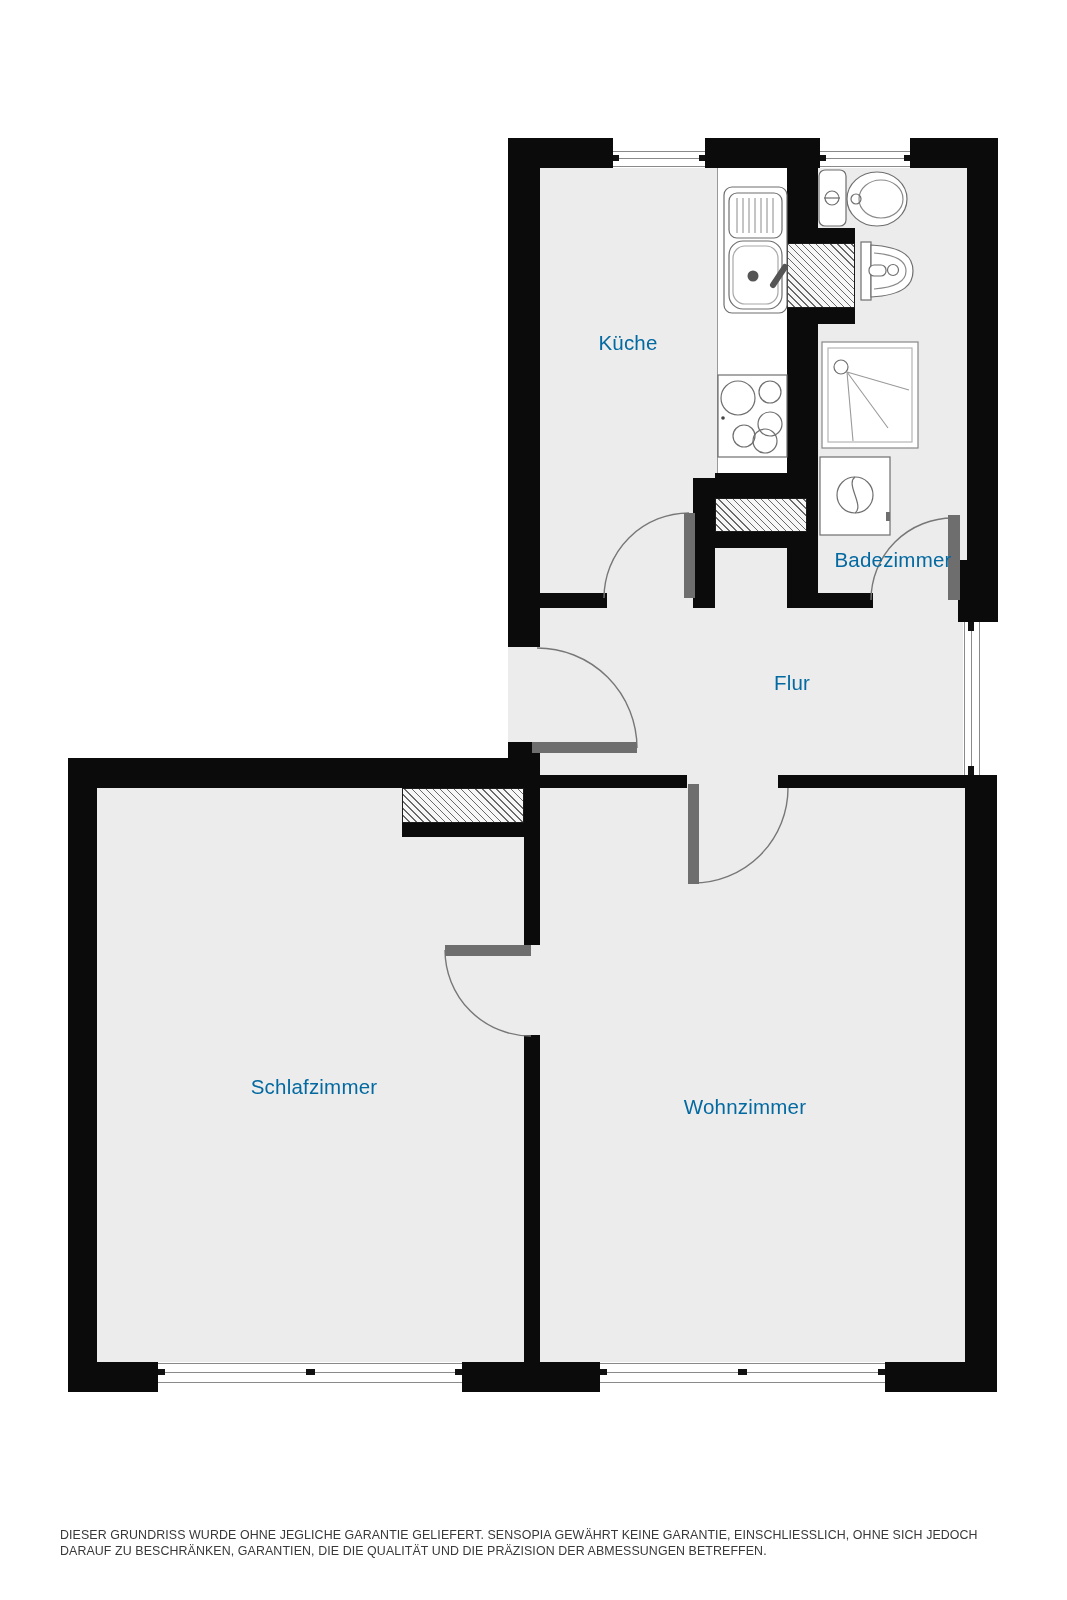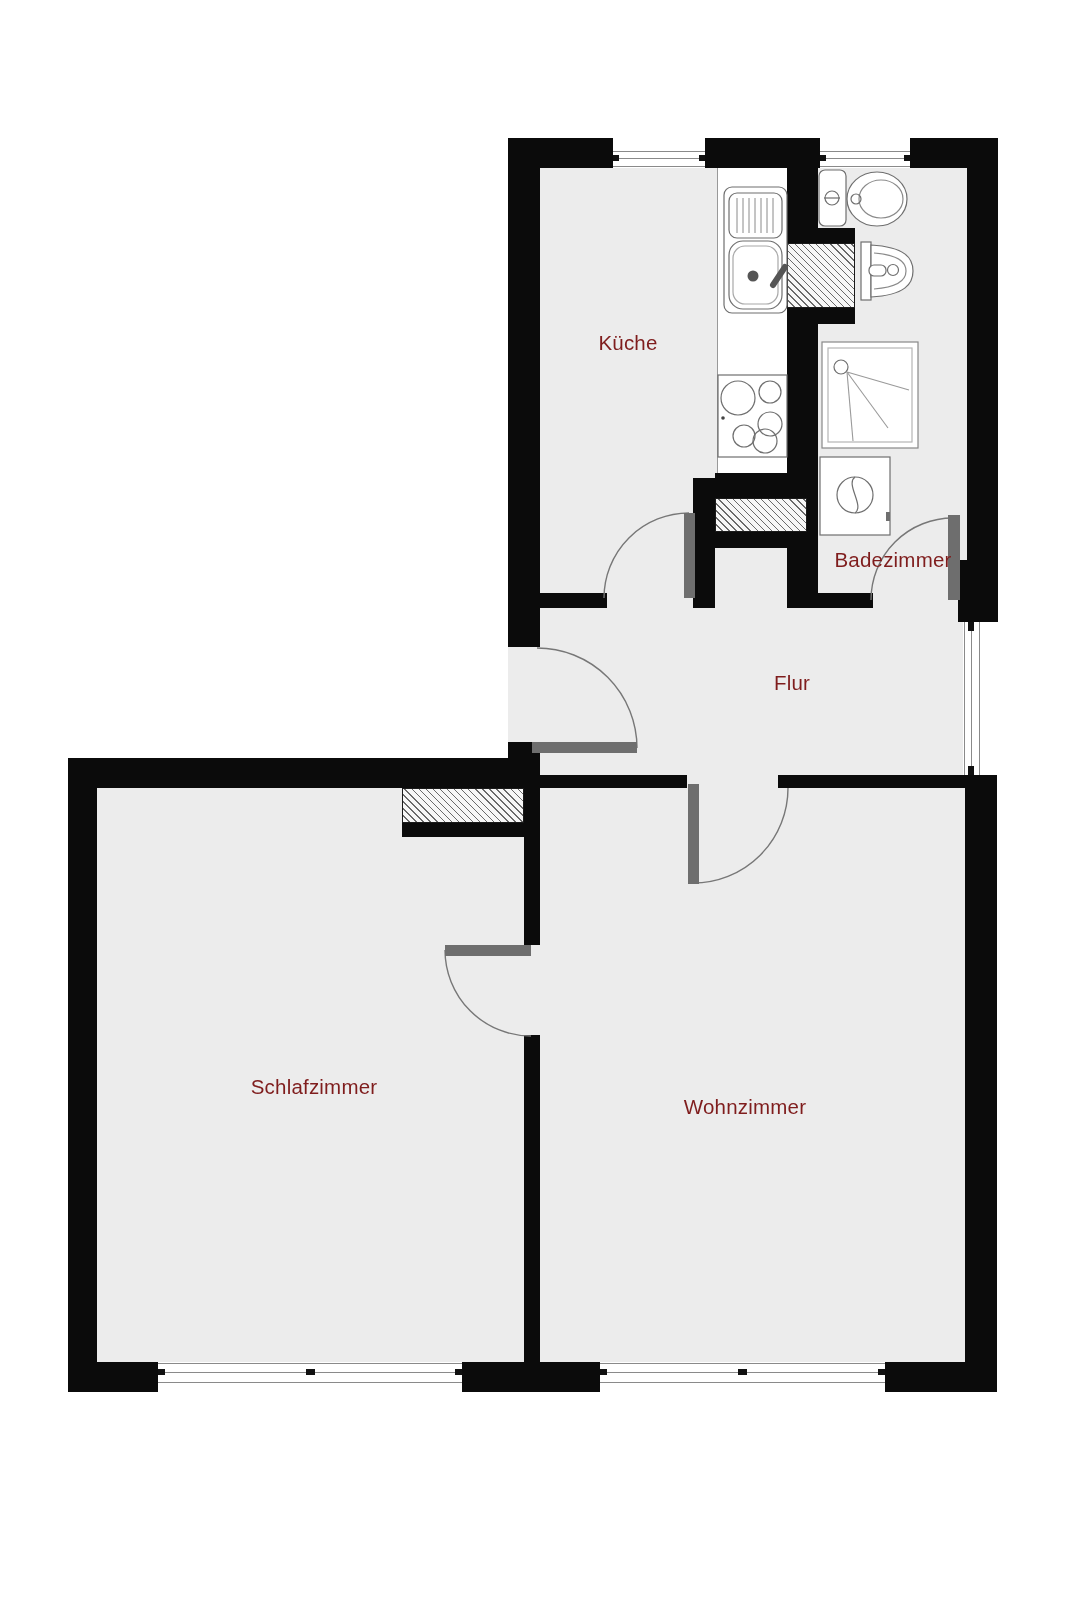--- a/index.html
+++ b/index.html
@@ -6,21 +6,21 @@
   .page{position:relative;width:1067px;height:1600px;background:#ffffff;overflow:hidden;
         font-family:"Liberation Sans",sans-serif;}
   .w{position:absolute;background:#0b0b0b;}
   .floor{position:absolute;background:#ececec;}
   .hatch{position:absolute;background:repeating-linear-gradient(45deg,#f7f7f7 0 4px,#6a6a6a 4px 5px);
          border:1px solid #1a1a1a;box-sizing:border-box;}
   .leaf{position:absolute;background:#6e6e6e;}
   .win{position:absolute;background:#ffffff;}
   .wline{position:absolute;background:#8a8a8a;}
   .wtick{position:absolute;background:#111111;}
-  .room-label{position:absolute;transform:translate(-50%,-50%);font-size:20.5px;color:#7f1d1d;
+  .room-label{position:absolute;transform:translate(-50%,-50%);font-size:20.5px;color:#0369a1;
               letter-spacing:.2px;white-space:nowrap;}
   .disclaimer{position:absolute;left:60px;top:1528px;width:952px;font-size:12.4px;line-height:15.5px;
               color:#383838;letter-spacing:.1px;}
   svg{position:absolute;left:0;top:0;pointer-events:none;}
 </style>
 </head>
 <body>
 
 <div class="page">
 
@@ -179,14 +179,15 @@
   <div class="leaf" style="left:948px;top:515px;width:12px;height:85px;"></div>
   <div class="leaf" style="left:688px;top:784px;width:11px;height:100px;"></div>
   <div class="leaf" style="left:445px;top:945px;width:86px;height:11px;"></div>
 
   <div class="room-label" style="left:628px;top:343px;">Küche</div>
   <div class="room-label" style="left:893px;top:560px;">Badezimmer</div>
   <div class="room-label" style="left:792px;top:683px;">Flur</div>
   <div class="room-label" style="left:314px;top:1087px;">Schlafzimmer</div>
   <div class="room-label" style="left:745px;top:1107px;">Wohnzimmer</div>
 
+  <div class="disclaimer">DIESER GRUNDRISS WURDE OHNE JEGLICHE GARANTIE GELIEFERT. SENSOPIA GEWÄHRT KEINE GARANTIE, EINSCHLIESSLICH, OHNE SICH JEDOCH DARAUF ZU BESCHRÄNKEN, GARANTIEN, DIE DIE QUALITÄT UND DIE PRÄZISION DER ABMESSUNGEN BETREFFEN.</div>
 
 </div>
 
 </body></html>

